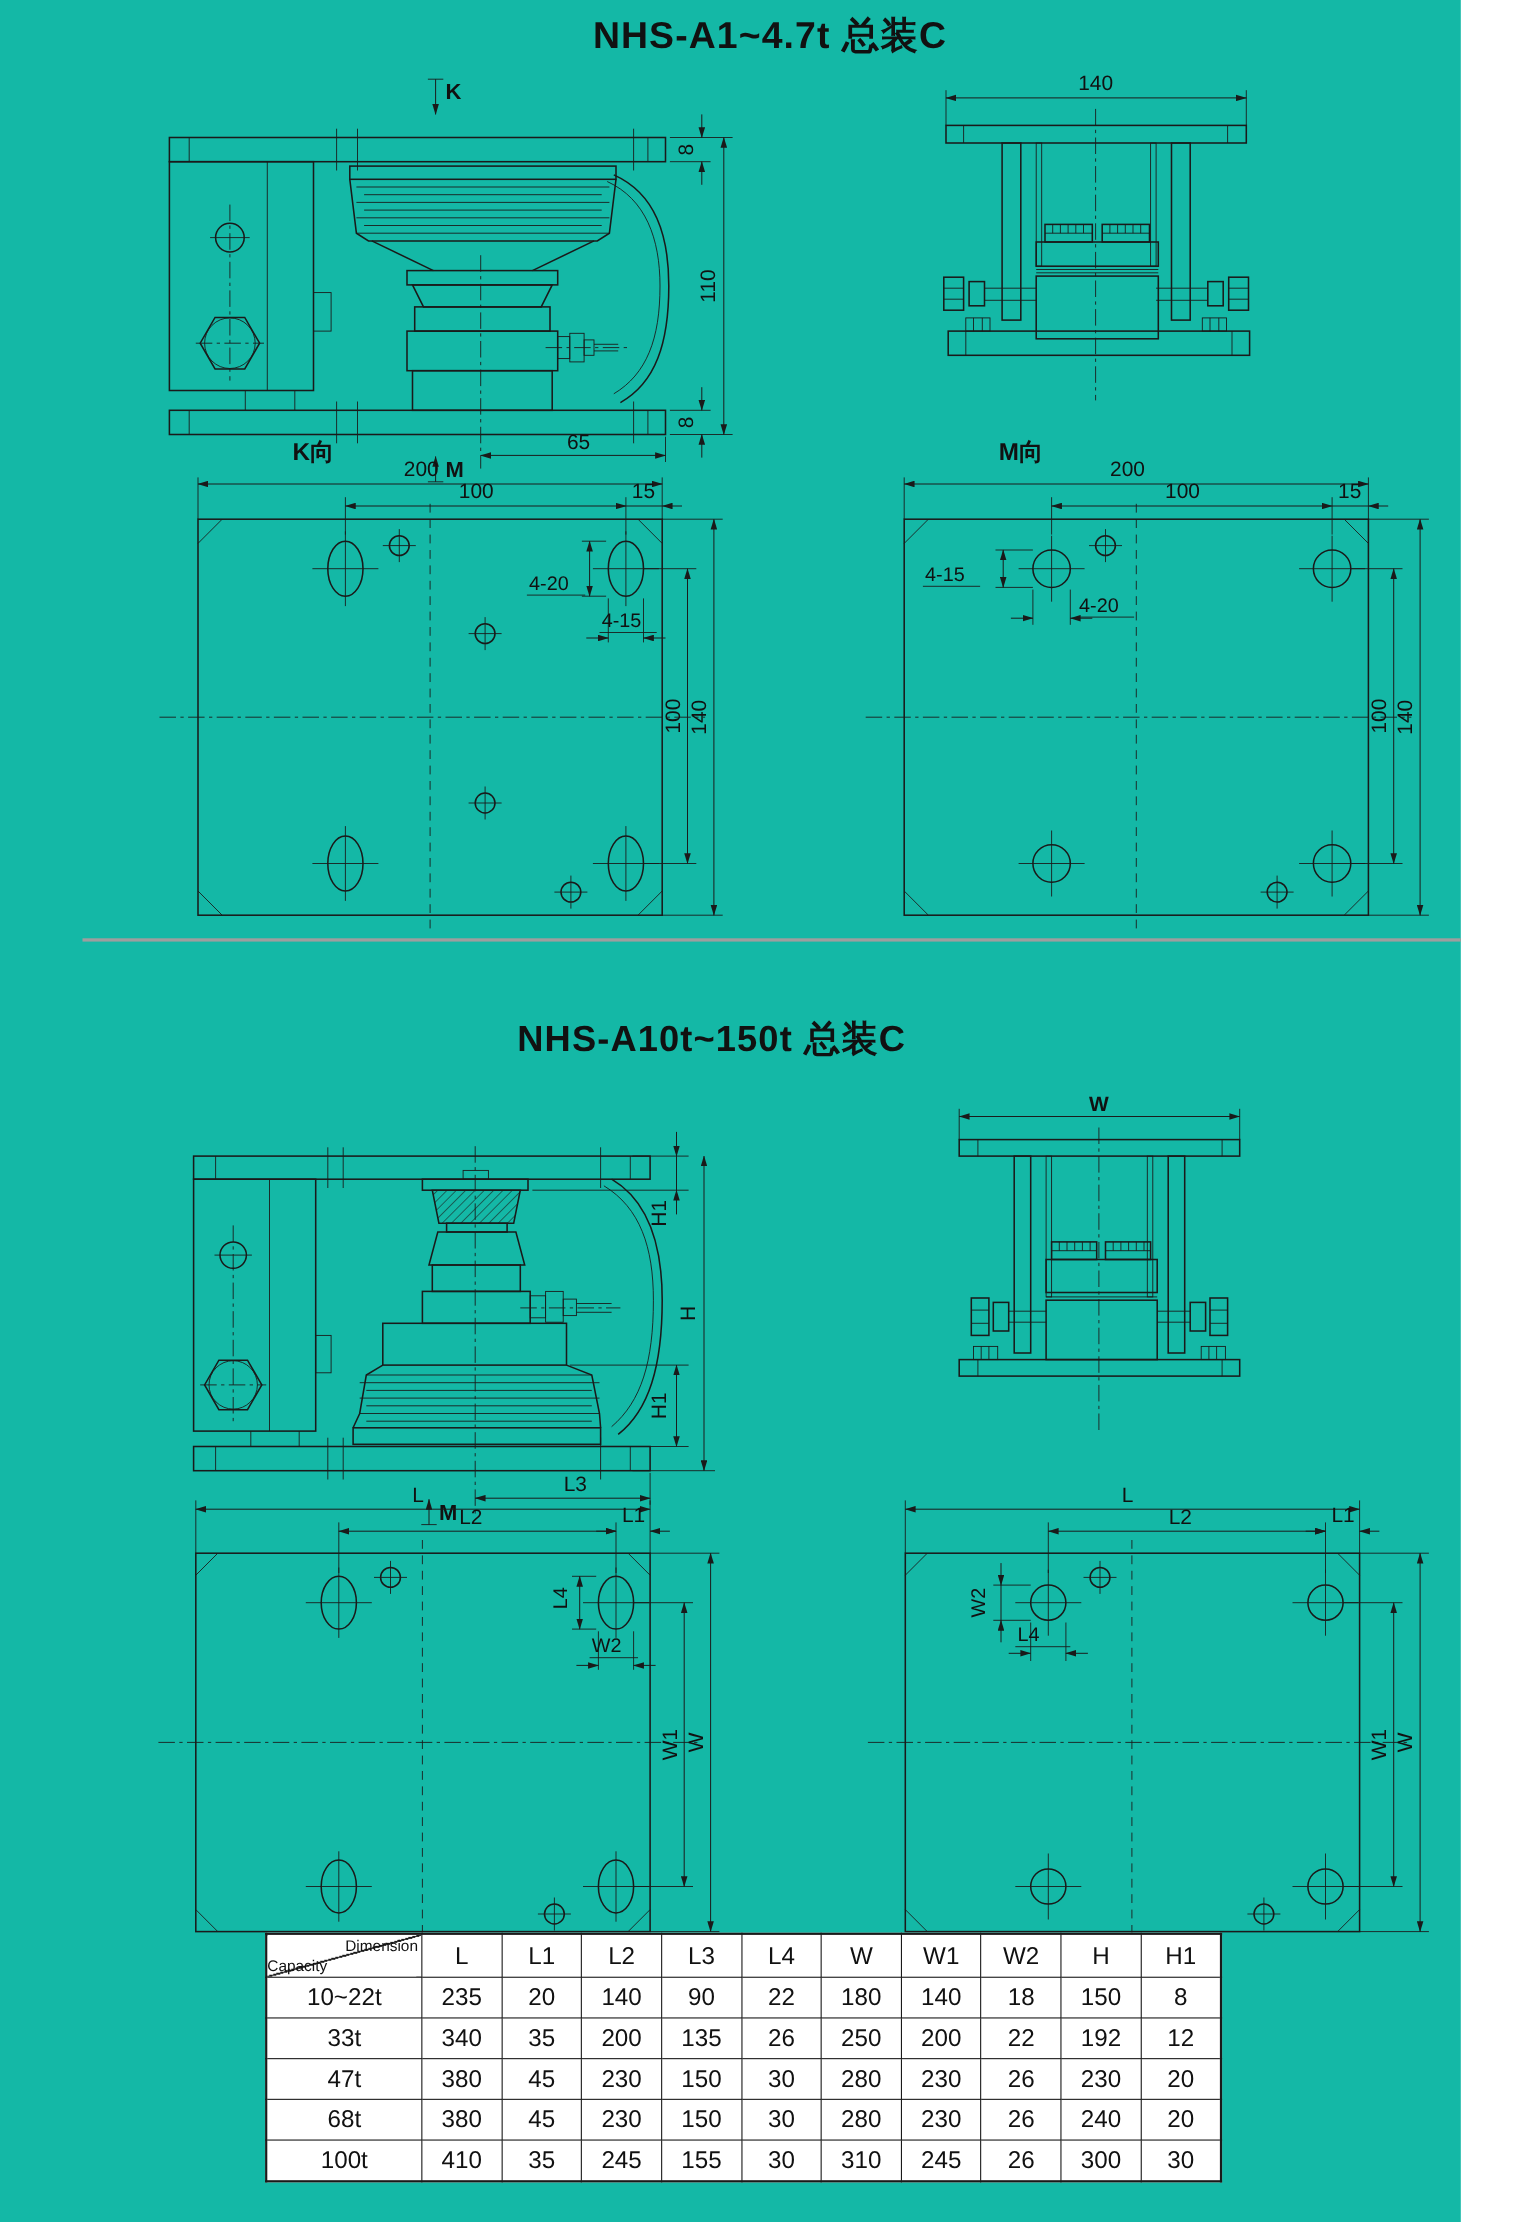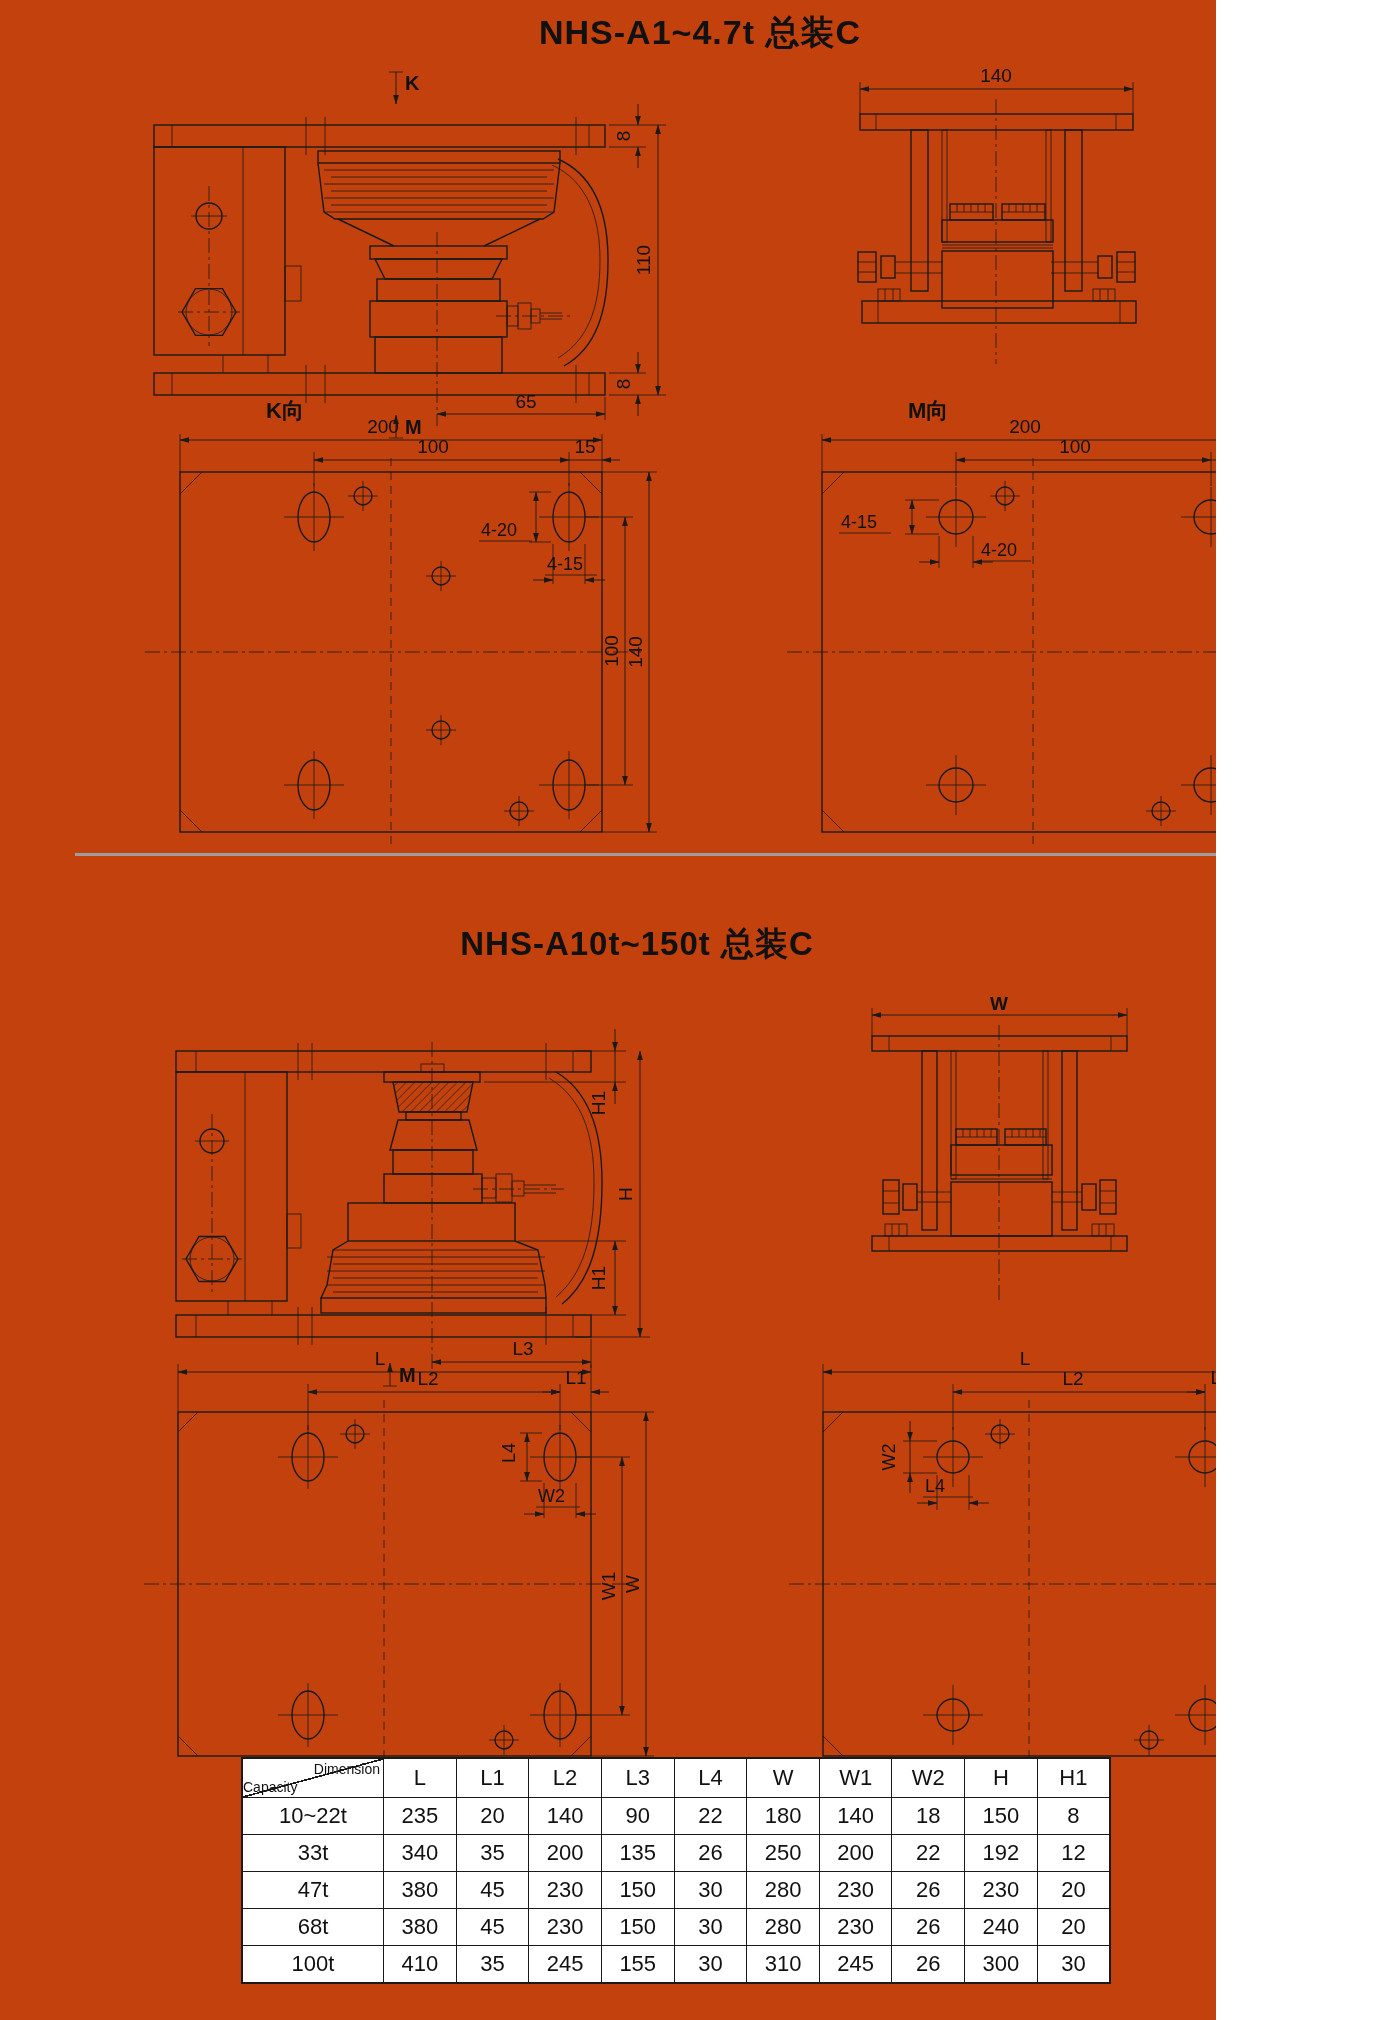--- a/index.html
+++ b/index.html
@@ -1,16 +1,16 @@
 <!DOCTYPE html>
 <html><head>
 <meta charset="utf-8">
 <style>
   html,body{margin:0;padding:0;background:#fff;}
-  #canvas{position:relative;width:1216px;height:2020px;background:#c2410c;overflow:hidden;
+  #canvas{position:relative;width:1328px;height:2020px;background:#14b8a6;overflow:hidden;
           font-family:"Liberation Sans",sans-serif;color:#111;}
   .abs{position:absolute;}
   .title{width:1400px;text-align:center;font-size:34px;font-weight:bold;letter-spacing:1px;color:#111;}
   .title2{width:1270px;font-size:33px;}
   .divider{height:3px;background:#9e9e9e;}
   svg{overflow:visible;}
   svg .o{fill:none;stroke:#1a1a1a;stroke-width:1.4;}
   svg .t{fill:none;stroke:#1a1a1a;stroke-width:0.8;}
   svg .d{fill:none;stroke:#1a1a1a;stroke-width:0.9;}
   svg .cl{fill:none;stroke:#1a1a1a;stroke-width:0.8;stroke-dasharray:15 4 3 4;}
@@ -31,21 +31,21 @@
      background:linear-gradient(to bottom right,transparent calc(50% - 0.8px),#1a1a1a calc(50% - 0.8px),#1a1a1a calc(50% + 0.8px),transparent calc(50% + 0.8px));}
   .dim-lbl{position:absolute;top:2px;right:3px;font-size:14px;}
   .cap-lbl{position:absolute;bottom:2px;left:0;font-size:14px;}
 </style>
 </head>
 <body>
 
 <div id="canvas">
 
   <div class="abs title" style="top:10px;left:0;">NHS-A1~4.7t 总装C</div>
-  <div class="abs title title2" style="top:922px;left:2px;">NHS-A10t~150t 总装C</div>
+  <div class="abs title title2" style="top:922px;left:12px;">NHS-A10t~150t 总装C</div>
   <div class="abs divider" style="top:853px;left:75px;width:1265px;"></div>
 
   <svg class="abs" style="left:128px;top:64px;" width="545" height="385" viewBox="0 0 545 385">
     <defs>
       <marker id="arr" viewBox="0 0 10 6" refX="9.5" refY="3" markerWidth="11" markerHeight="7" orient="auto-start-reverse">
         <path d="M0 0 L10 3 L0 6 Z" fill="#1a1a1a"></path>
       </marker>
       <pattern id="hatch" width="6" height="6" patternUnits="userSpaceOnUse" patternTransform="rotate(45)">
         <line x1="0" y1="0" x2="0" y2="6" stroke="#1a1a1a" stroke-width="1"></line>
       </pattern>

